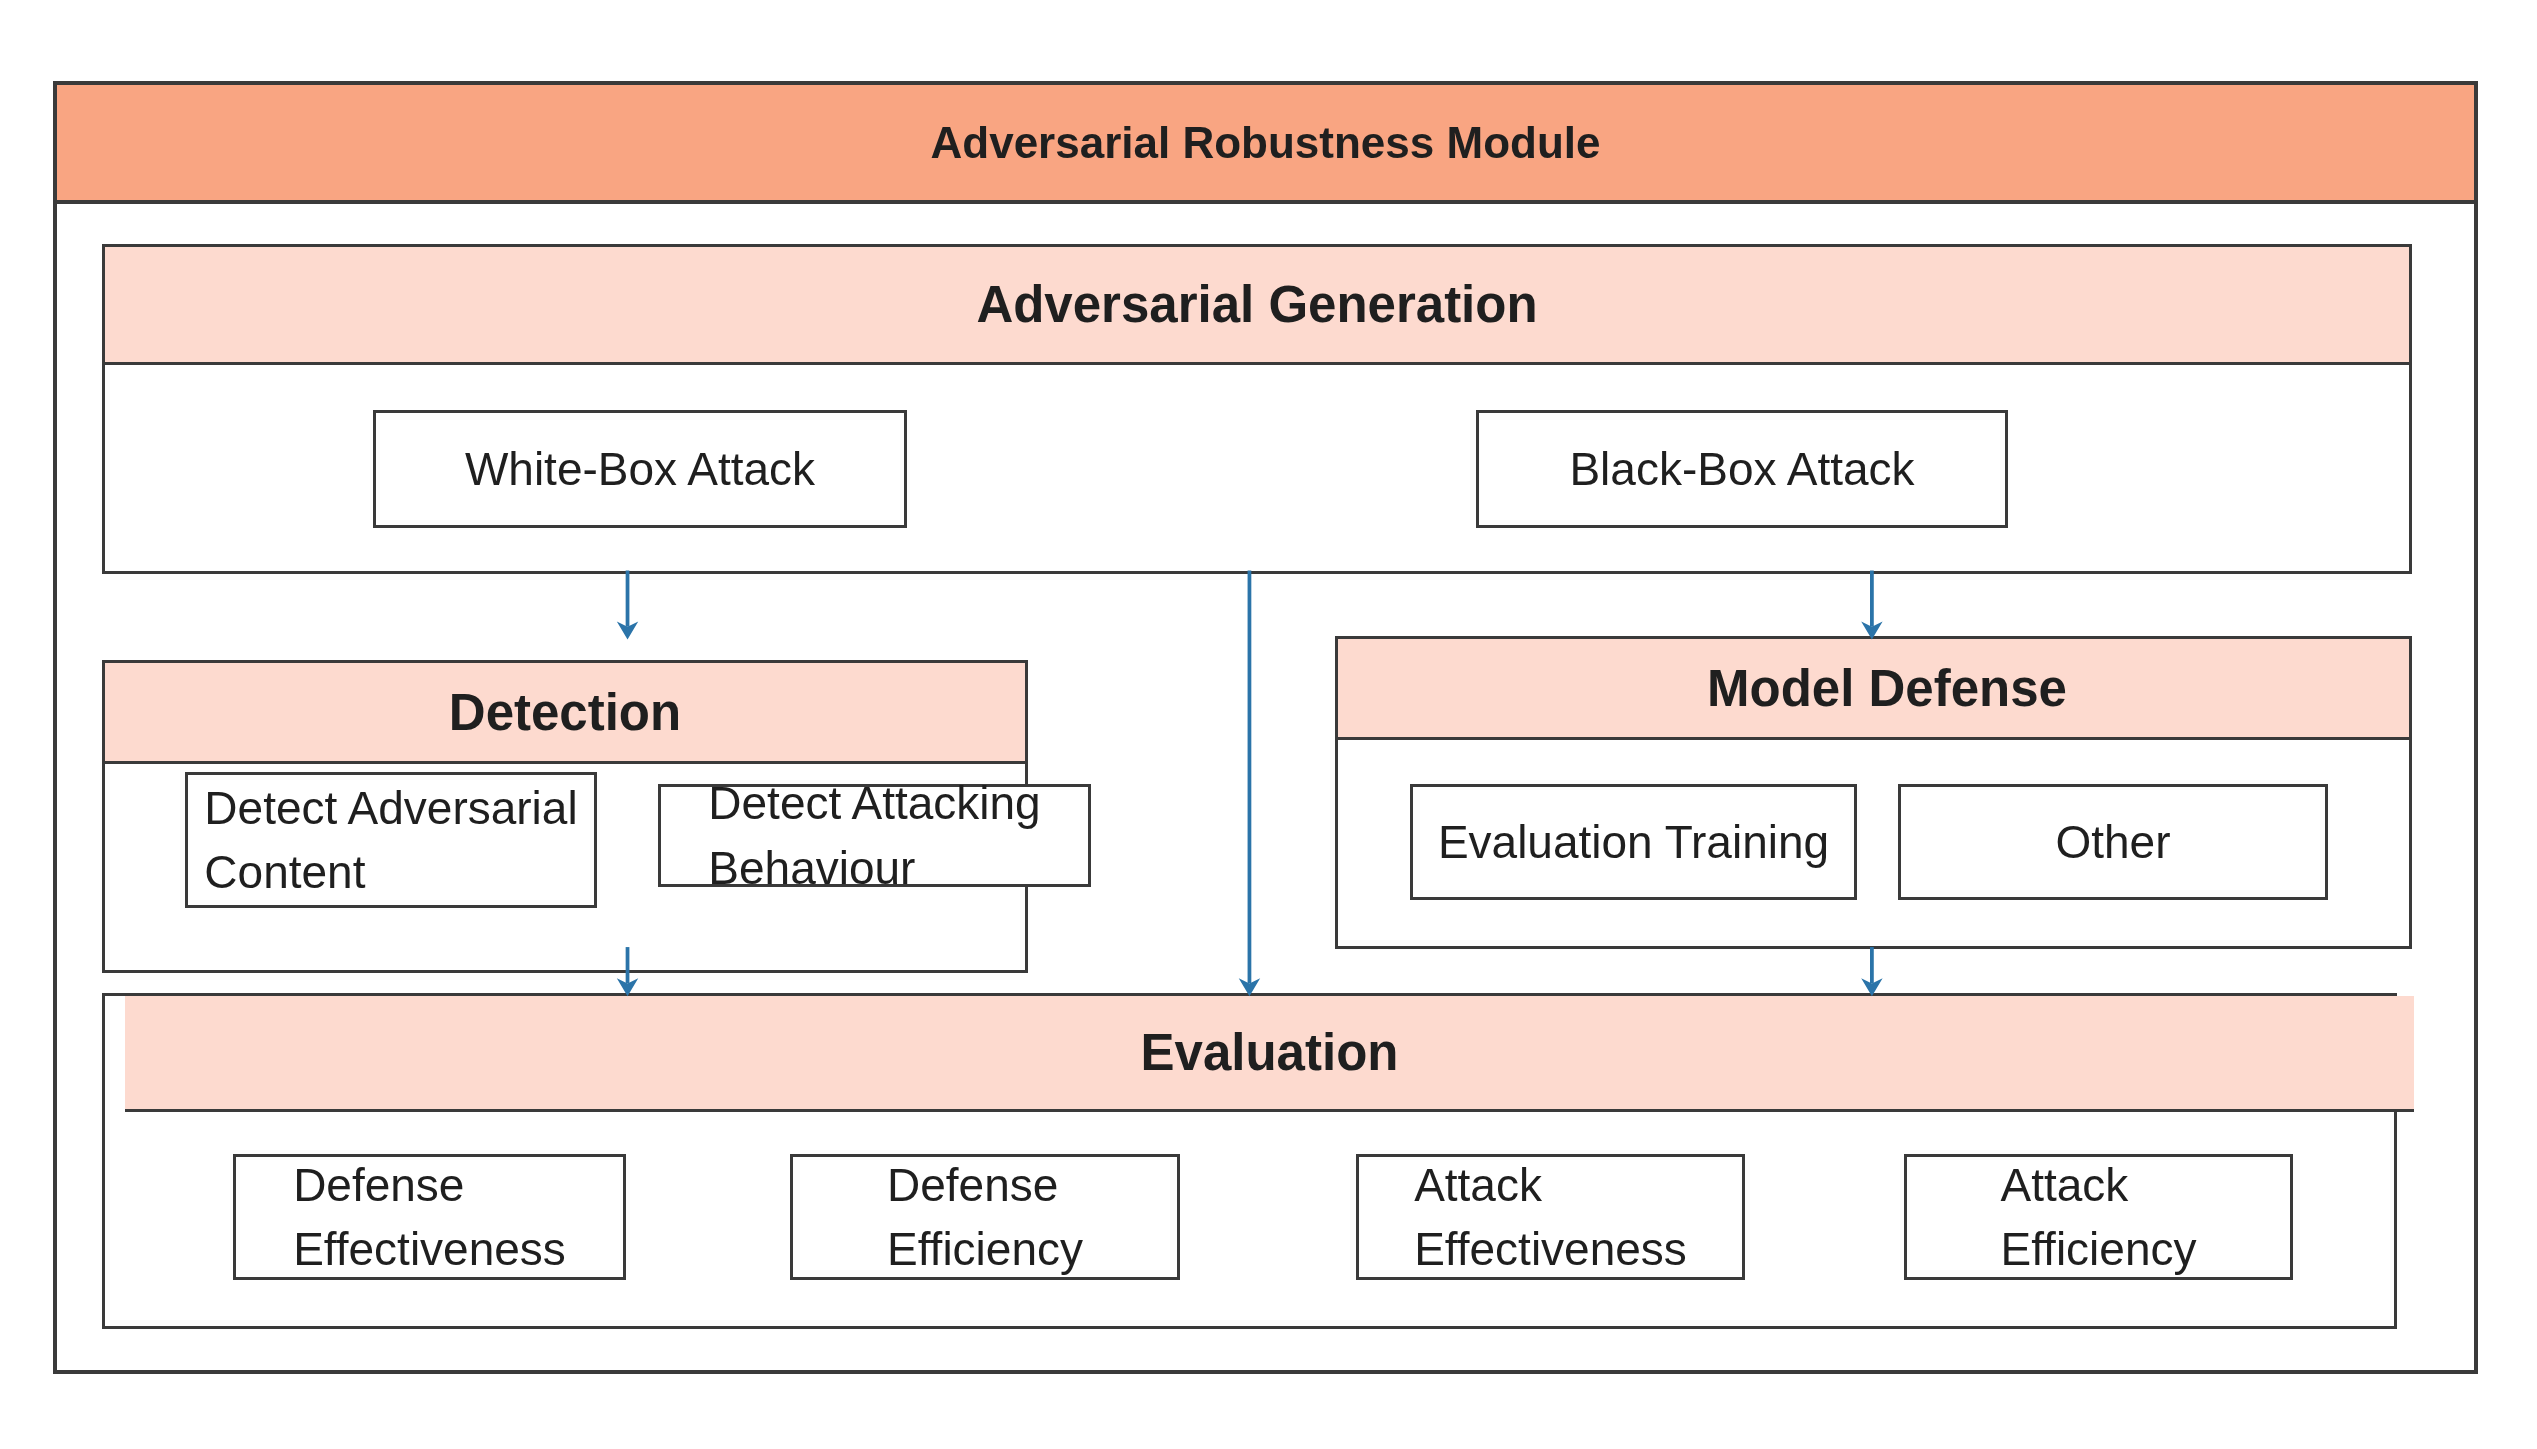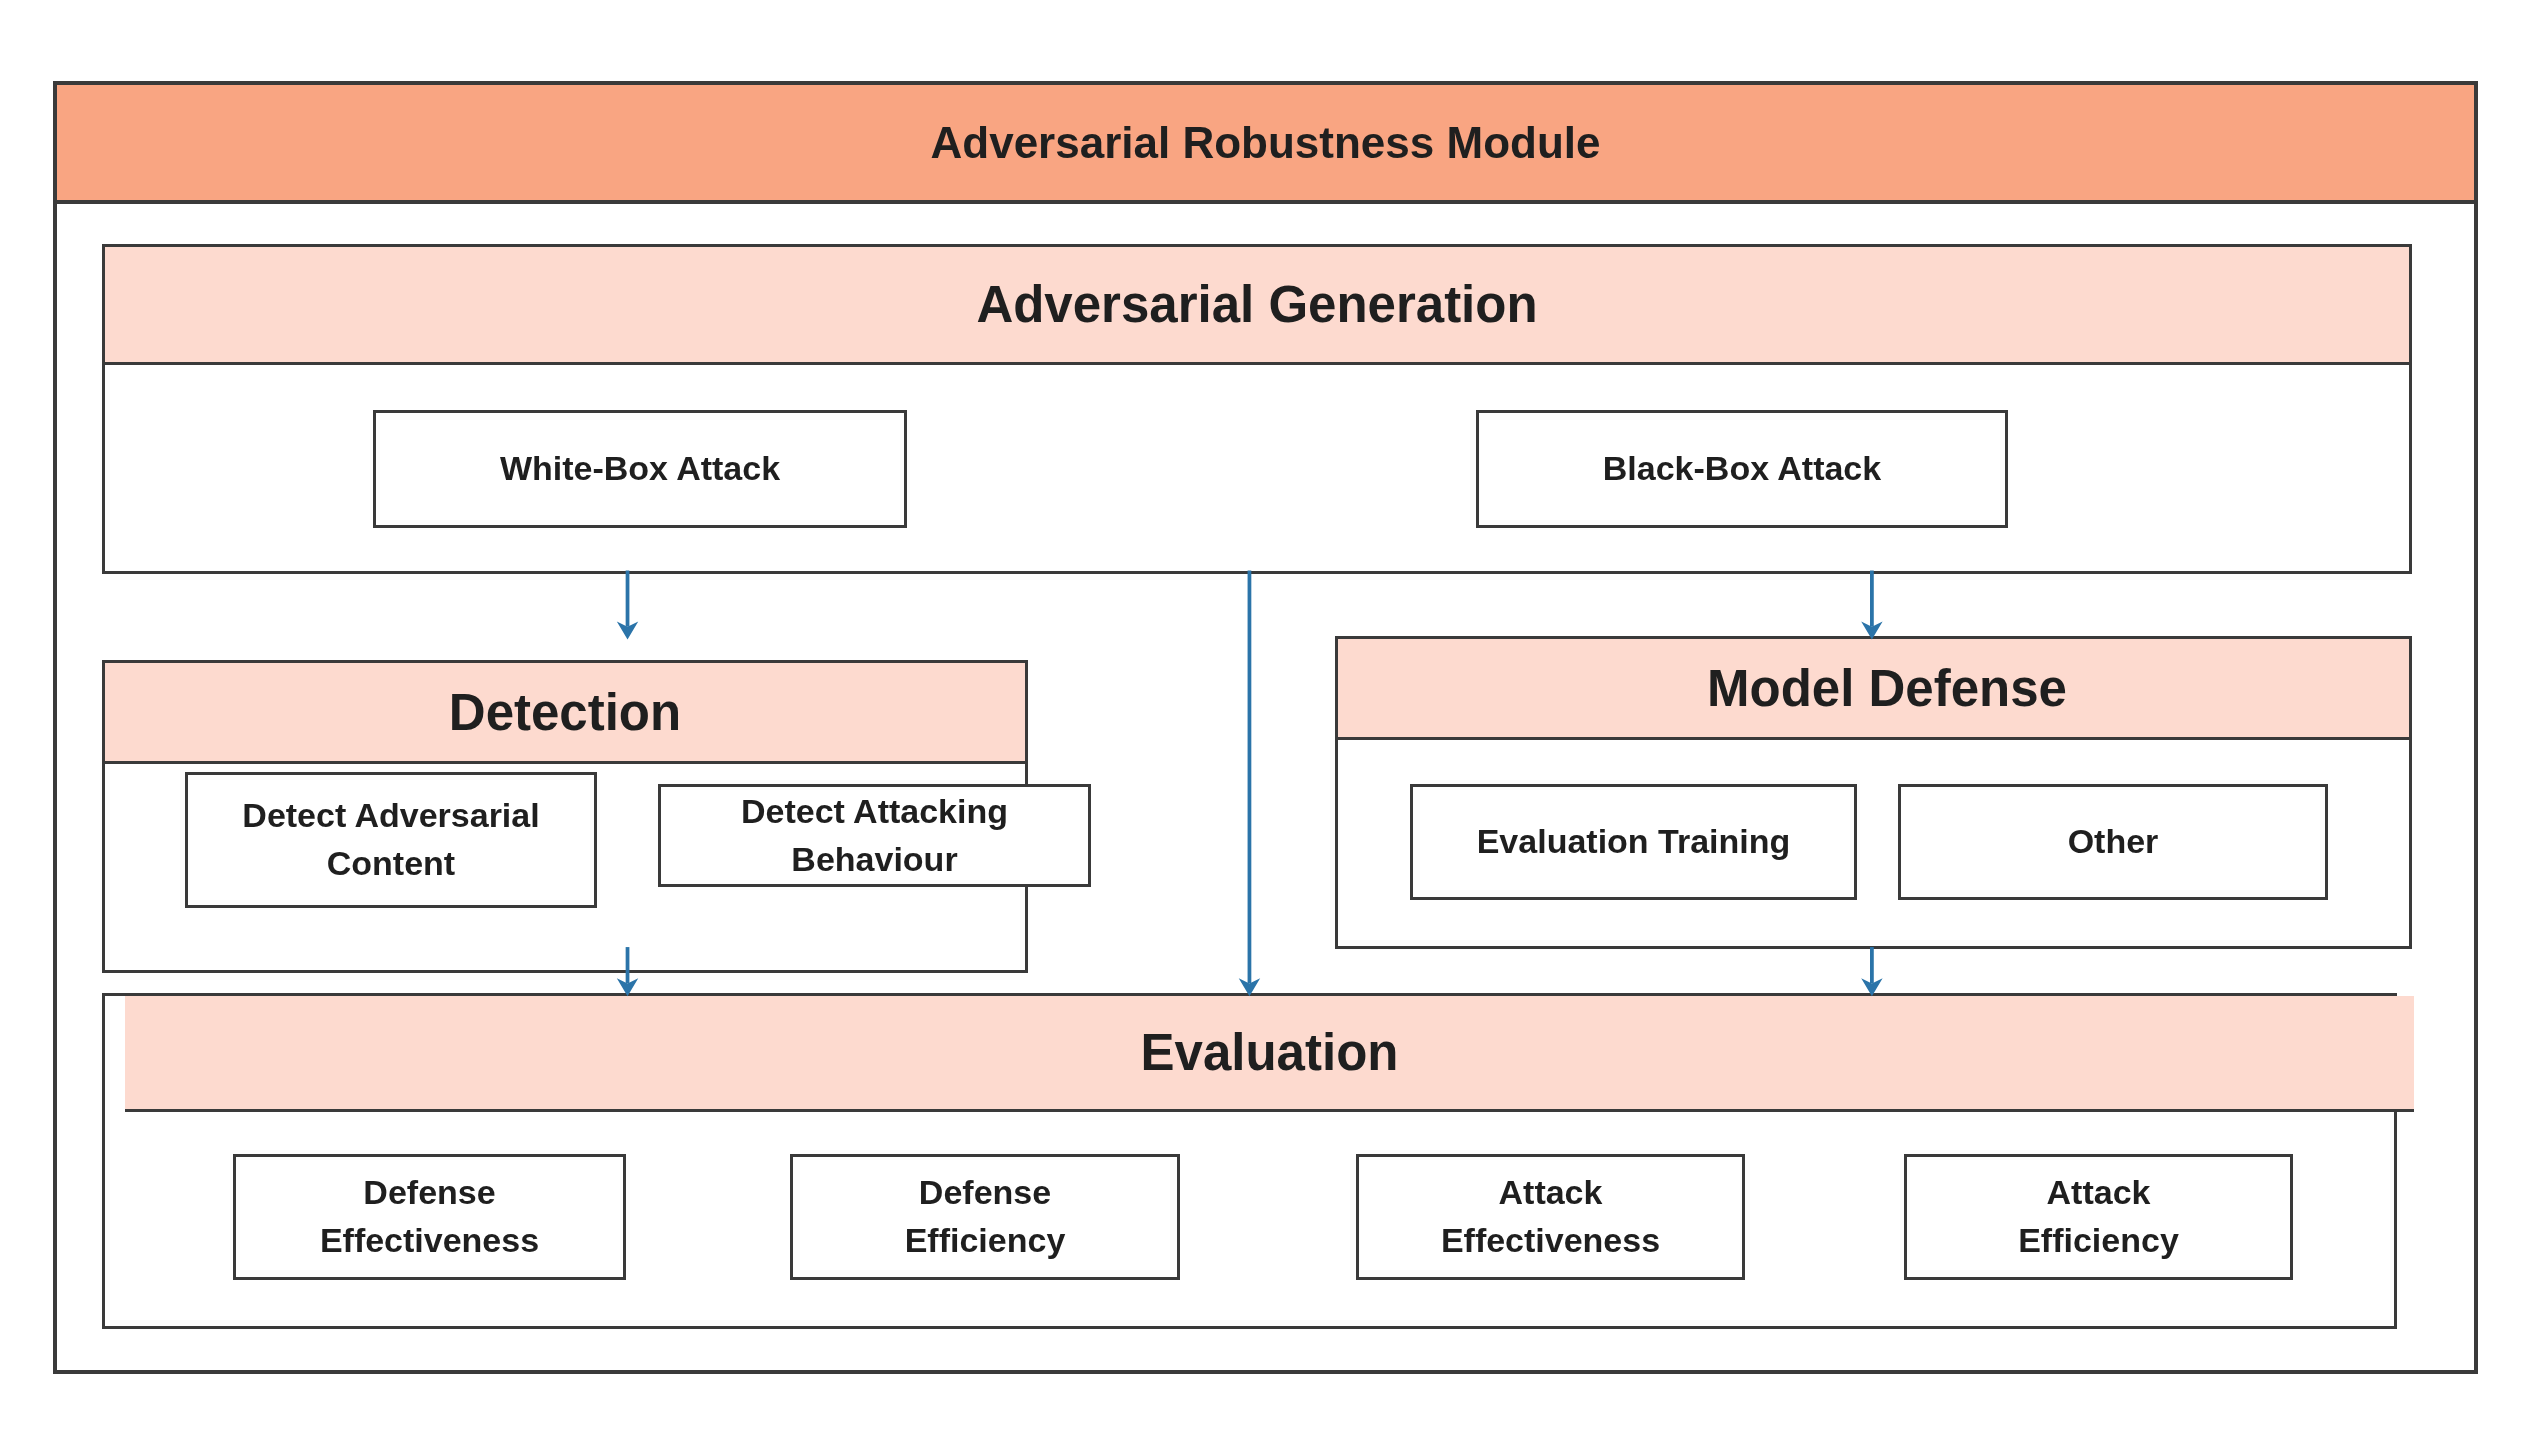--- a/index.html
+++ b/index.html
@@ -15,21 +15,21 @@
   #canvas{
     position:relative;
     width:2538px;
     height:1449px;
     background:#ffffff;
     font-family:"Liberation Sans", sans-serif;
     color:var(--text);
     overflow:hidden;
   }
   .abs{position:absolute;}
-  .center{display:flex;align-items:center;justify-content:center;text-align:center;}
+  .center{display:flex;align-items:center;justify-content:center;text-align:left;}
   .outer{
     border:4.3px solid var(--border);
     background:#ffffff;
   }
   .titlebar{
     background:var(--title-bg);
     border:4.3px solid var(--border);
     font-size:44px;
     font-weight:700;
   }
@@ -41,22 +41,22 @@
     width:100%;
     background:var(--header-bg);
     border-bottom:3.2px solid var(--border);
     font-size:51px;
     font-weight:700;
     display:flex;align-items:center;justify-content:center;
   }
   .node{
     border:3.2px solid var(--border);
     background:var(--box-bg);
-    font-size:34px;
-    font-weight:700;
+    font-size:46px;
+    font-weight:400;
     line-height:1.4;
     white-space:pre-line;
   }
   .arrow-layer{
     left:0;top:0;width:2538px;height:1449px;
     pointer-events:none;
   }
 </style>
 </head>
 <body>

